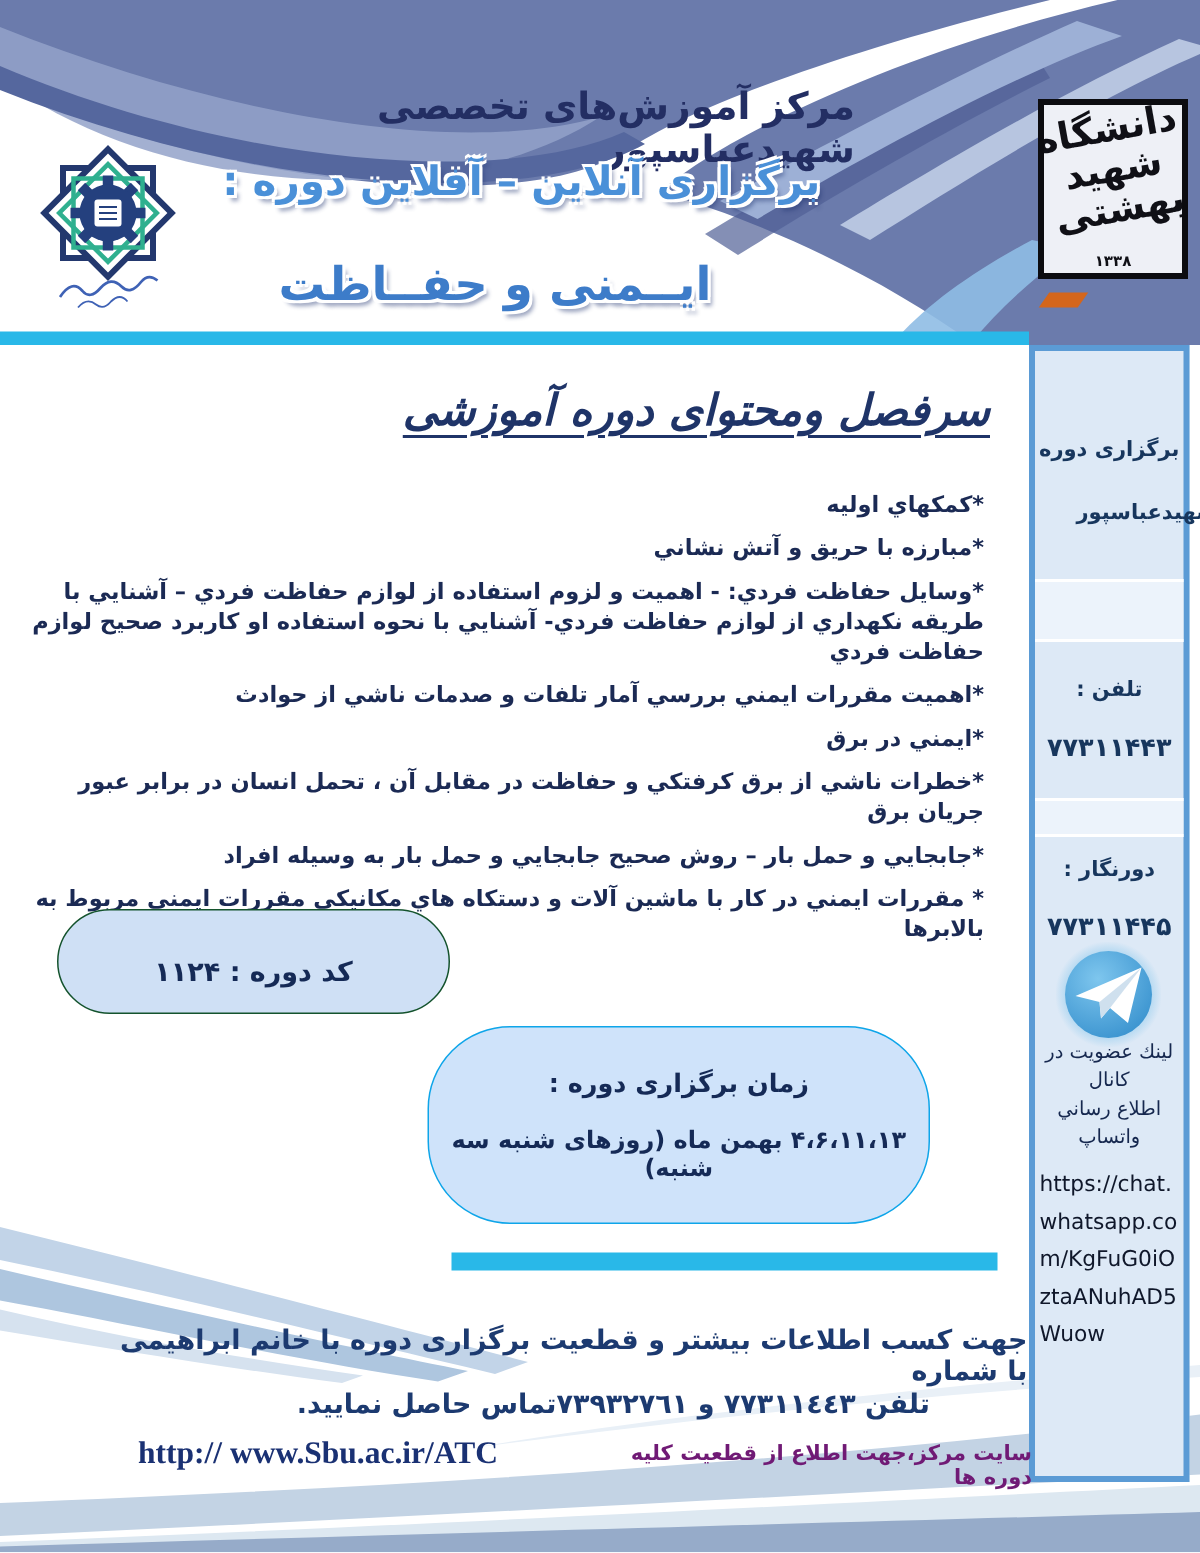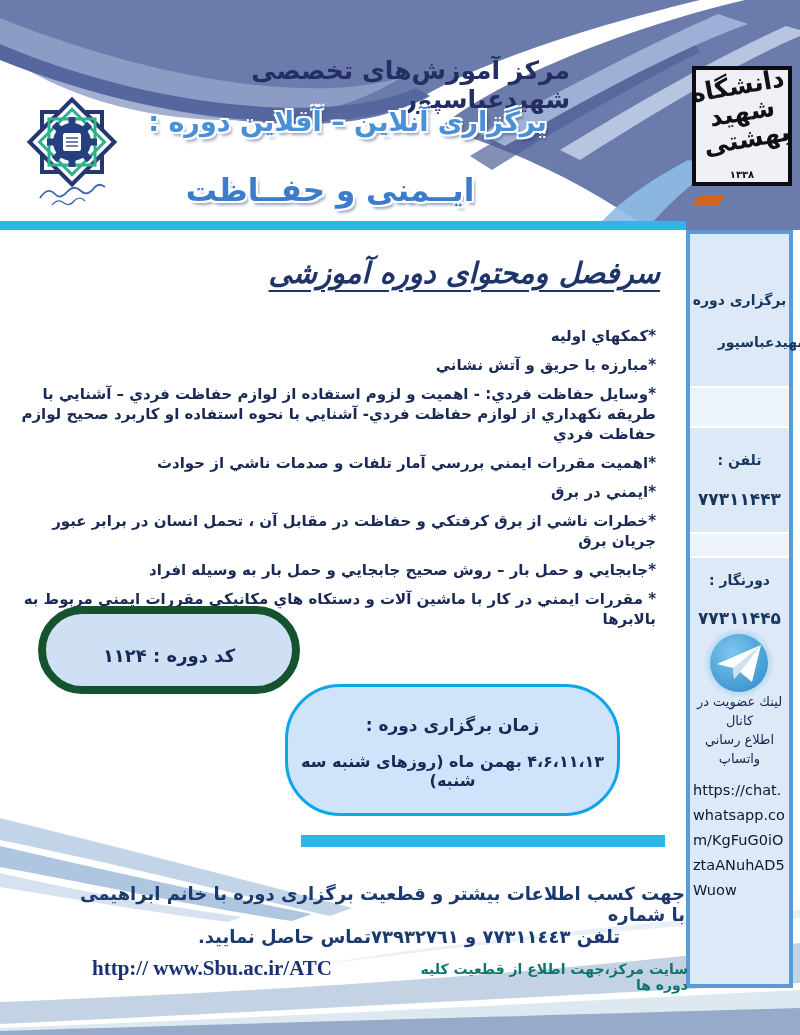--- a/index.html
+++ b/index.html
@@ -31,23 +31,23 @@
   .sbu-year{position:absolute;left:0;bottom:2px;width:100%;text-align:center;font-size:10px;font-weight:bold;color:#101016;letter-spacing:2px;}
 
   
   .content-heading{left:250px;top:256px;width:410px;text-align:right;direction:rtl;
     font-size:29px;font-weight:bold;font-style:italic;color:#1f3468;
     text-decoration:underline;text-underline-offset:7px;text-decoration-thickness:2px;}
   .topics{left:20px;top:326px;width:636px;direction:rtl;text-align:right;}
   .topic{font-size:15px;font-weight:bold;color:#1b2a54;line-height:20px;margin-bottom:9px;}
 
   .bubble{border-radius:46px;background:#cfe3fa;box-sizing:border-box;text-align:center;direction:rtl;}
-  .code-bubble{left:38px;top:606px;width:262px;height:88px;border:8px solid #14532d;background:#cfe0f5;}
+  .code-bubble{left:38px;top:606px;width:262px;height:70px;border:1px solid #14532d;background:#cfe0f5;}
   .code-text{margin-top:31px;font-size:18px;font-weight:bold;color:#152a56;}
-  .date-bubble{left:285px;top:684px;width:335px;height:132px;border:3px solid #0ea5e9;border-radius:55px;}
+  .date-bubble{left:285px;top:684px;width:335px;height:132px;border:1px solid #0ea5e9;border-radius:55px;}
   .sched-title{margin-top:28px;font-size:17px;font-weight:bold;color:#152a56;}
   .sched-dates{margin-top:17px;font-size:16px;font-weight:bold;color:#152a56;}
 
   
   .sidebar{left:686px;top:230px;width:107px;height:758px;box-sizing:border-box;
     border:4px solid #5b9bd5;background:#dde9f6;}
   .sb{position:absolute;width:100%;text-align:center;direction:rtl;}
   .sb-label{font-size:14px;font-weight:bold;color:#17365d;}
   .sb-num{font-size:17px;font-weight:bold;color:#17365d;letter-spacing:1px;}
   .sb-sep{position:absolute;left:0;width:100%;background:#ecf3fb;border-top:2px solid #fff;border-bottom:2px solid #fff;box-sizing:border-box;}
@@ -59,21 +59,21 @@
     direction:ltr;text-align:left;font-size:14.5px;line-height:25px;color:#0f172a;word-break:break-all;}
 
   
   .f-line1{left:80px;top:883px;width:605px;text-align:right;direction:rtl;
     font-size:18px;font-weight:bold;color:#1c3a70;}
   .f-line2{left:80px;top:926px;width:540px;text-align:right;direction:rtl;
     font-size:18px;font-weight:bold;color:#1c3a70;}
   .site-url{left:92px;top:956px;font-family:"Liberation Serif","DejaVu Serif",serif;
     font-size:21px;font-weight:bold;color:#1a3173;}
   .site-note{left:410px;top:961px;width:278px;text-align:right;direction:rtl;
-    font-size:14px;font-weight:bold;color:#0f766e;}
+    font-size:14px;font-weight:bold;color:#701a75;}
 </style>
 </head>
 <body>
 
 <div id="poster">
 
   <svg class="abs" style="left:0;top:0;" width="800" height="230" viewBox="0 0 800 230">
     <path fill="#6b7bac" d="M0 0 H700 C560 34 460 72 418 100 C350 144 160 126 0 58 Z"></path>
     <path fill="#93a2c9" opacity="0.85" d="M0 18 C140 74 300 106 400 78 C360 104 300 122 220 120 C140 118 60 96 0 52 Z"></path>
     <path fill="#55679e" d="M0 44 C150 108 330 126 416 88 L430 96 C350 140 170 128 0 60 Z"></path>

